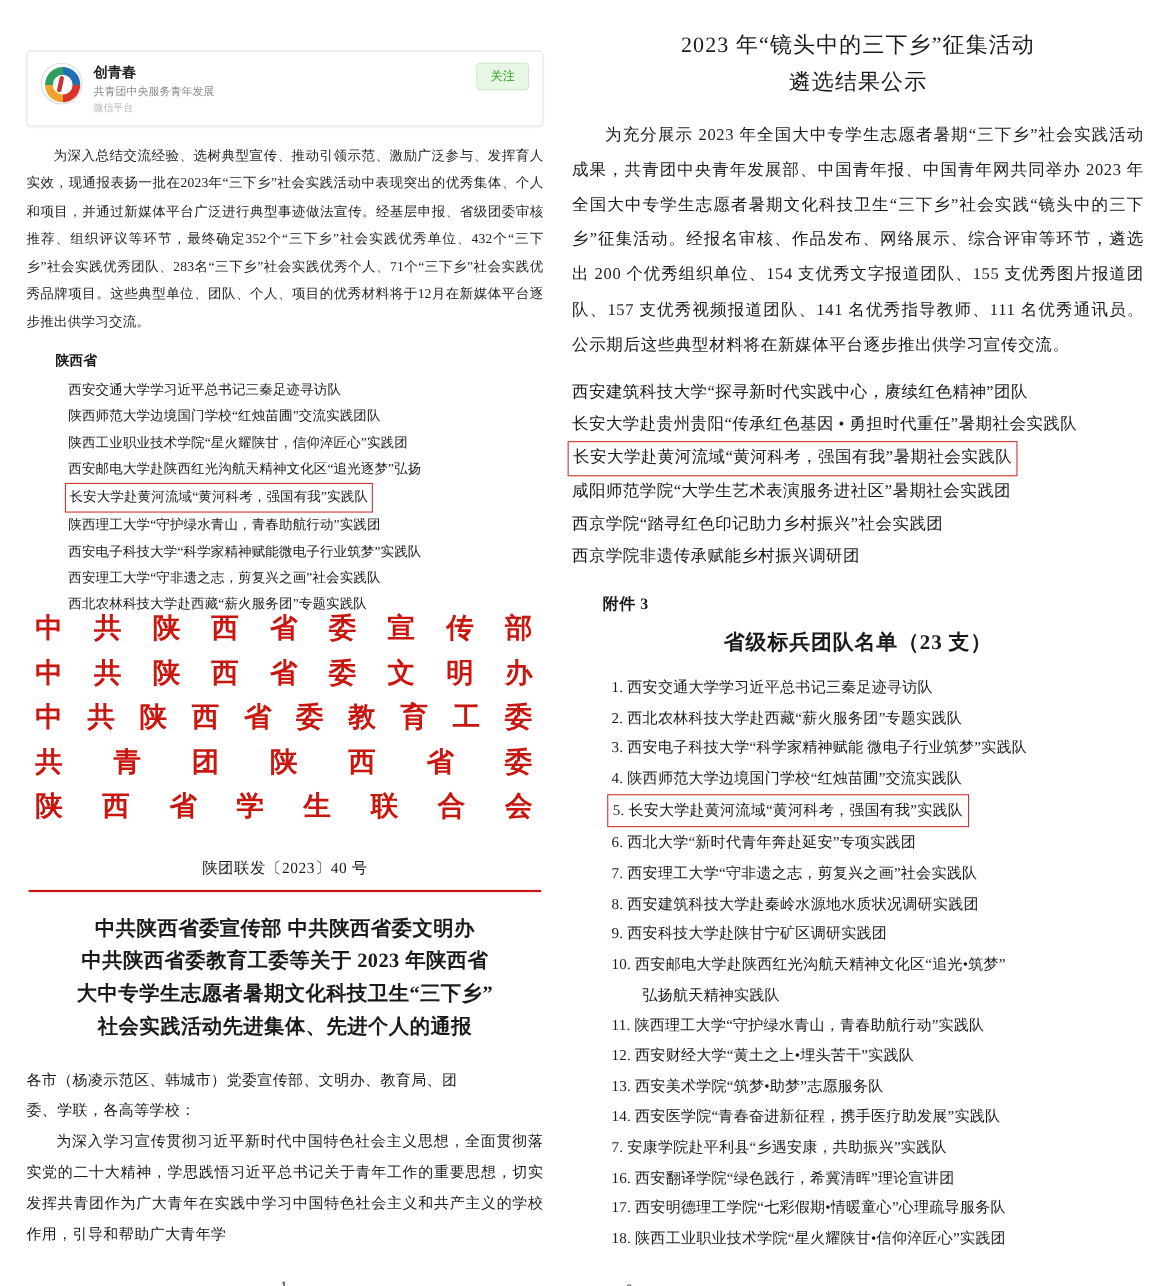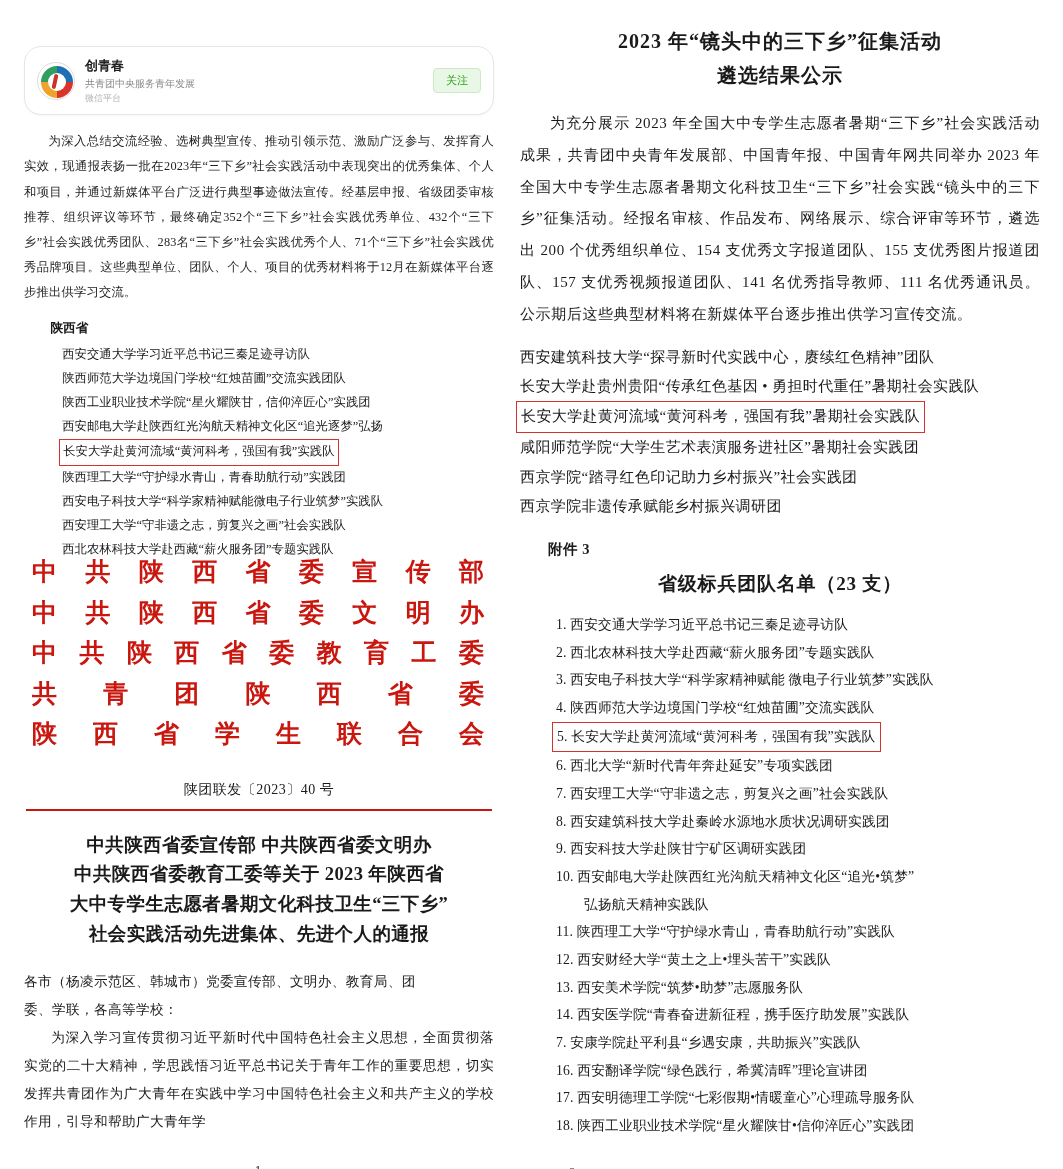--- a/index.html
+++ b/index.html
@@ -15,23 +15,23 @@
     width: 1063px; height: 1169px;
     overflow: hidden;
   }
   .quad {
     position: absolute;
   }
   
   #q1 { left: 24px; top: 46px; width: 470px; }
 
   .wx-card {
-    display: flex; align-items: center;
+    display: flex; align-items: flex-start;
     border: 1px solid #e6e6e6;
-    border-radius: 17px;
+    border-radius: 4px;
     background: #fff;
     padding: 10px 12px;
     box-shadow: 0 1px 2px rgba(0,0,0,0.04);
   }
   .wx-avatar {
     width: 38px; height: 38px; border-radius: 50%;
     flex: 0 0 38px;
     background: #ffffff;
     border: 1px solid #ddd;
     position: relative;
@@ -99,21 +99,21 @@
     display: inline-block;
     padding: 0px 3px 1px 3px;
     margin-left: -3px;
   }
 
   
   #q2 { left: 520px; top: 24px; width: 520px; }
   .doc-head {
     text-align: center;
     font-size: 20px;
-    font-weight: bold;
+    font-weight: normal;
     line-height: 1.7;
     letter-spacing: 1px;
   }
   .doc-para {
     font-size: 15px;
     line-height: 2.12;
     text-align: justify;
     margin-top: 16px;
     letter-spacing: 0.6px;
   }

